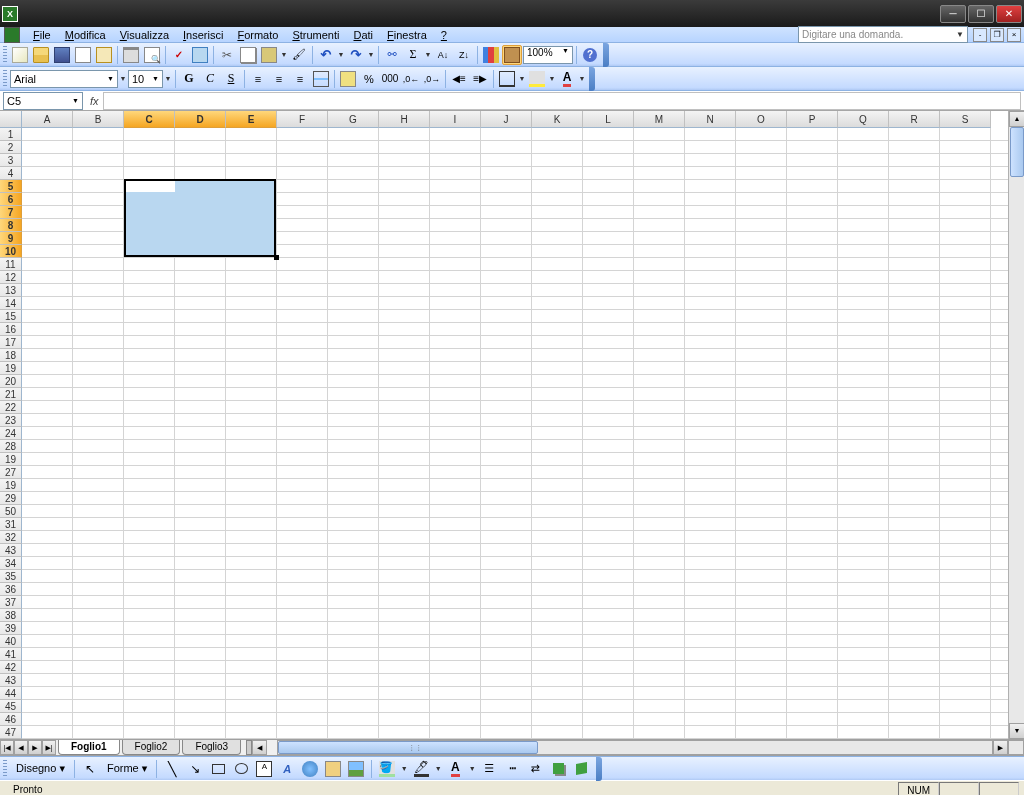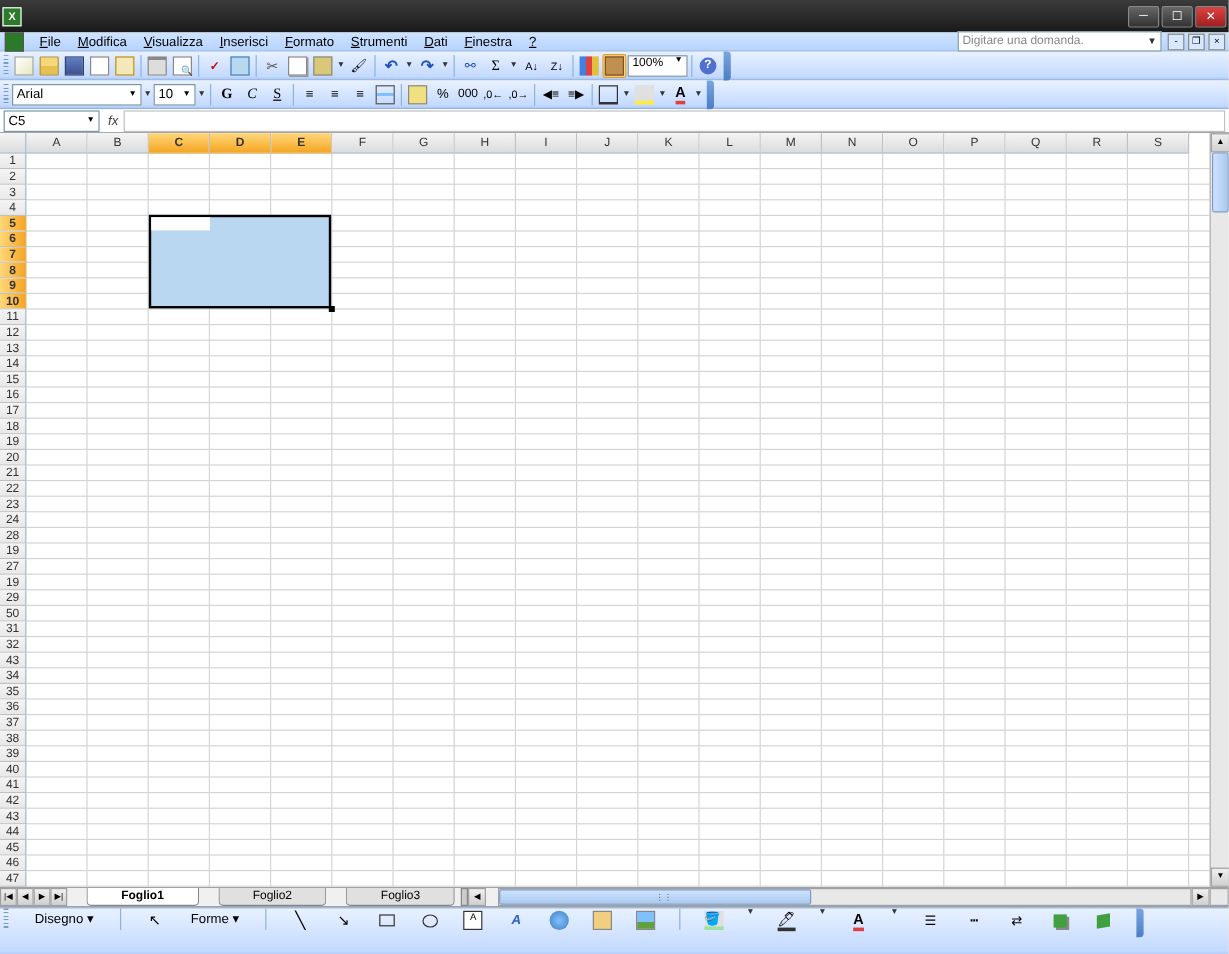--- a/index.html
+++ b/index.html
@@ -50,28 +50,28 @@
 .cell { width:51px; height:13px; border-right:1px solid #d4d4d4; }
 .selection-area { position:absolute; background:#b9d7f0; border:2px solid #000; }
 .active-cell { position:absolute; background:#fff; }
 .fill-handle { position:absolute; width:5px; height:5px; background:#000; }
 .vscroll { width:16px; background:#e8e8e8; border-left:1px solid #b0b0b0; position:absolute; right:0; top:0; bottom:0; }
 .vscroll-btn { width:16px; height:16px; background:linear-gradient(to bottom,#f0f0f0,#d0d0d0); border:1px solid #a0a0a0; font-size:7px; text-align:center; line-height:14px; }
 .vscroll-thumb { position:absolute; top:16px; width:14px; left:1px; height:50px; background:linear-gradient(to right,#cde2ff,#aac9ef); border:1px solid #7a9ac9; border-radius:2px; }
 
 .tab-row { height:17px; background:#f0f0f0; display:flex; align-items:center; border-top:1px solid #a0a0a0; border-bottom:1px solid #a0a0a0; }
 .tab-nav-btn { width:14px; height:15px; background:linear-gradient(to bottom,#f0f0f0,#d0d0d0); border:1px solid #a0a0a0; font-size:7px; text-align:center; line-height:13px; }
-.sheet-tab { height:15px; padding:0 28px; background:#fff; border:1px solid #888; border-top:none; border-radius:0 0 4px 4px; font-size:10px; line-height:14px; margin-left:16px; }
+.sheet-tab { height:15px; padding:0 12px; background:#fff; border:1px solid #888; border-top:none; border-radius:0 0 4px 4px; font-size:10px; line-height:14px; margin-left:2px; }
 .sheet-tab.active { font-weight:bold; background:#fff; }
 .sheet-tab.inactive { background:#e0e0e0; }
 .hscroll-track { flex:1; height:15px; background:#e8e8e8; border:1px solid #a0a0a0; margin-left:10px; position:relative; }
 .hscroll-btn { width:15px; height:15px; background:linear-gradient(to bottom,#f0f0f0,#d0d0d0); border:1px solid #a0a0a0; font-size:7px; text-align:center; line-height:13px; }
 .hscroll-thumb { position:absolute; left:0; top:0; height:13px; width:260px; background:linear-gradient(to bottom,#cde2ff,#aac9ef); border:1px solid #7a9ac9; border-radius:2px; }
 
-.draw-toolbar { height:40px; background:linear-gradient(to bottom,#e8f1ff,#c4daff 90%,#afc9f5); display:flex; align-items:flex-start; padding:0 3px; gap:16px; border-top:1px solid #8db2e3; }
+.draw-toolbar { height:24px; background:linear-gradient(to bottom,#e8f1ff,#c4daff 90%,#afc9f5); display:flex; align-items:center; padding:0 3px; gap:3px; border-top:1px solid #8db2e3; }
 .draw-label { font-size:11px; padding:2px 4px; }
 
 .statusbar { height:19px; background:#ece9d8; display:flex; align-items:center; padding:0 5px; font-size:10px; border-top:1px solid #fff; }
 .status-seg { border:1px inset #ccc; padding:1px 8px; height:16px; line-height:13px; }
 .status-seg.ready { border:none; }
 .status-spacer { flex:1; }
 
 .ico { display:inline-block; width:16px; height:16px; }
 .i-new { background:linear-gradient(135deg,#fff,#e8e8c0); border:1px solid #aa9; }
 .i-open { background:linear-gradient(to bottom,#f5d87a 50%,#e8c050 50%); border:1px solid #b89020; border-radius:1px; }

